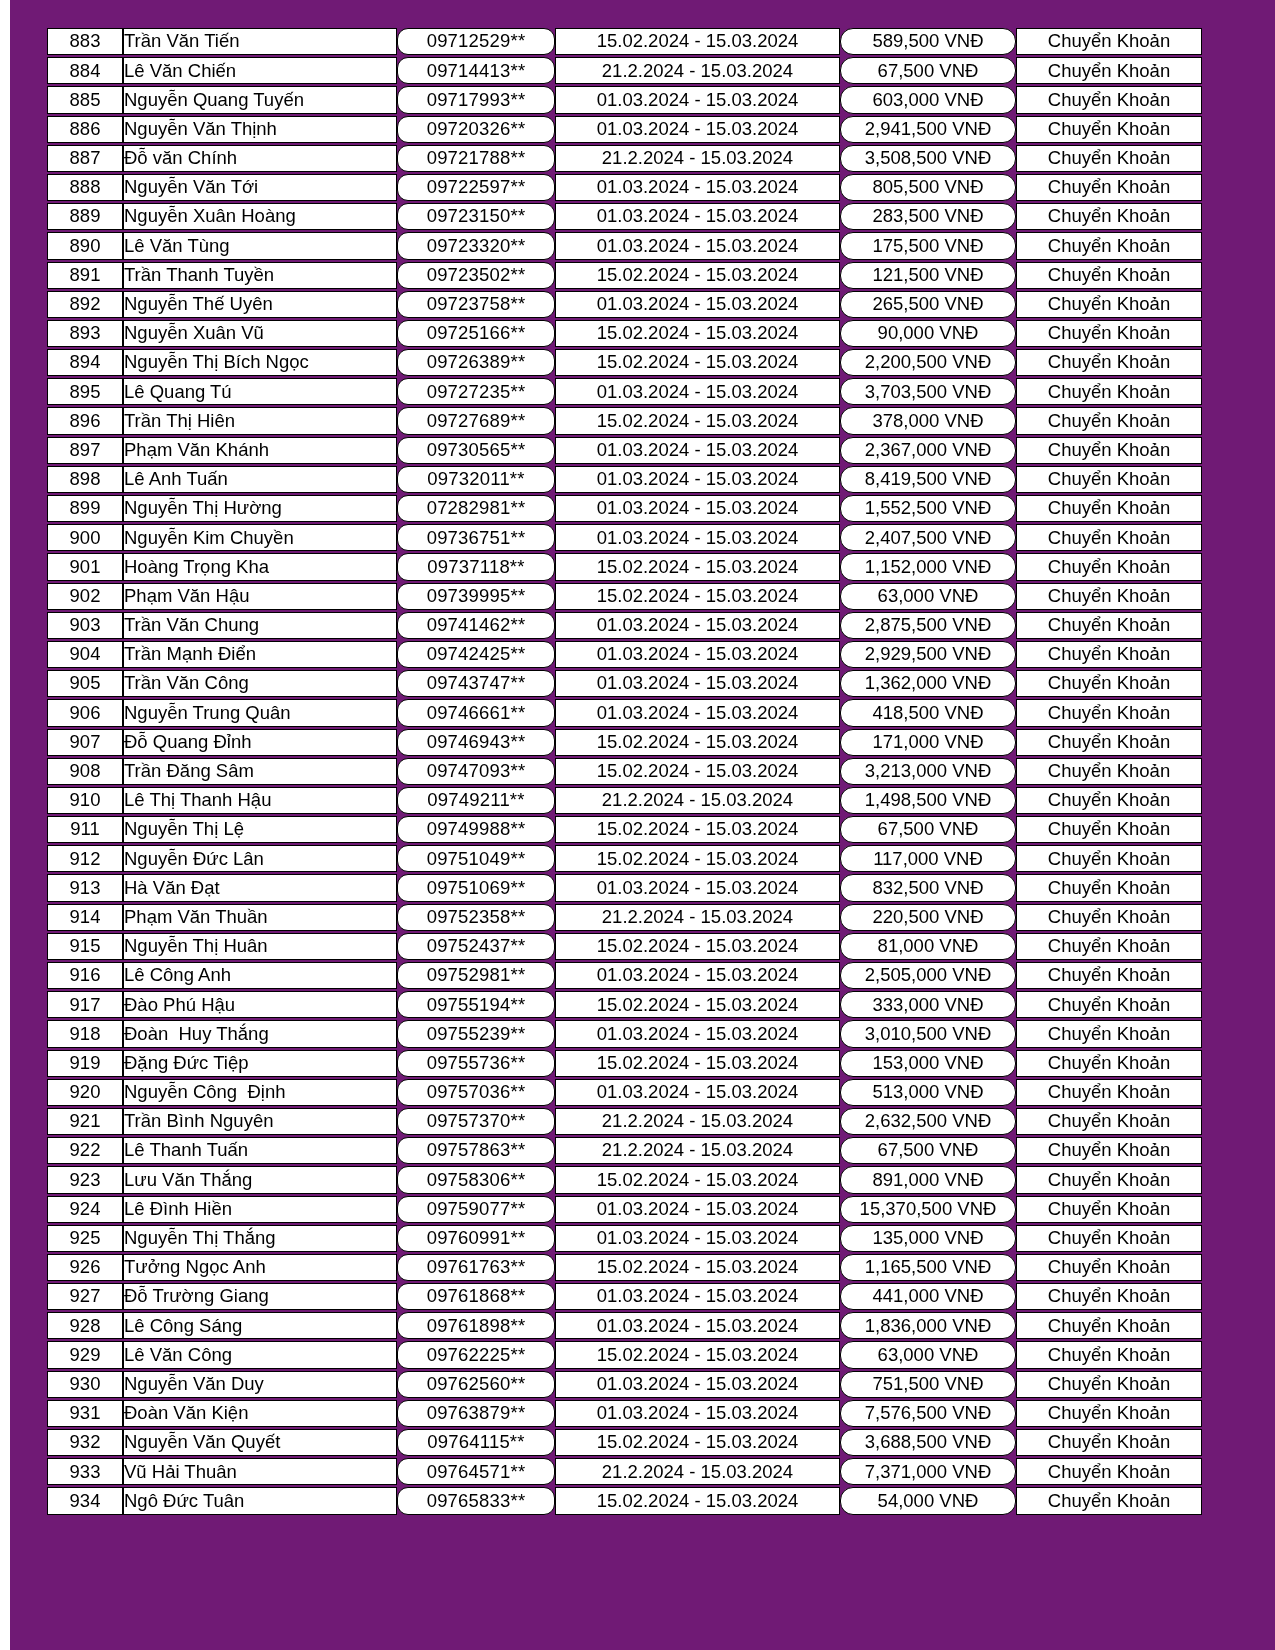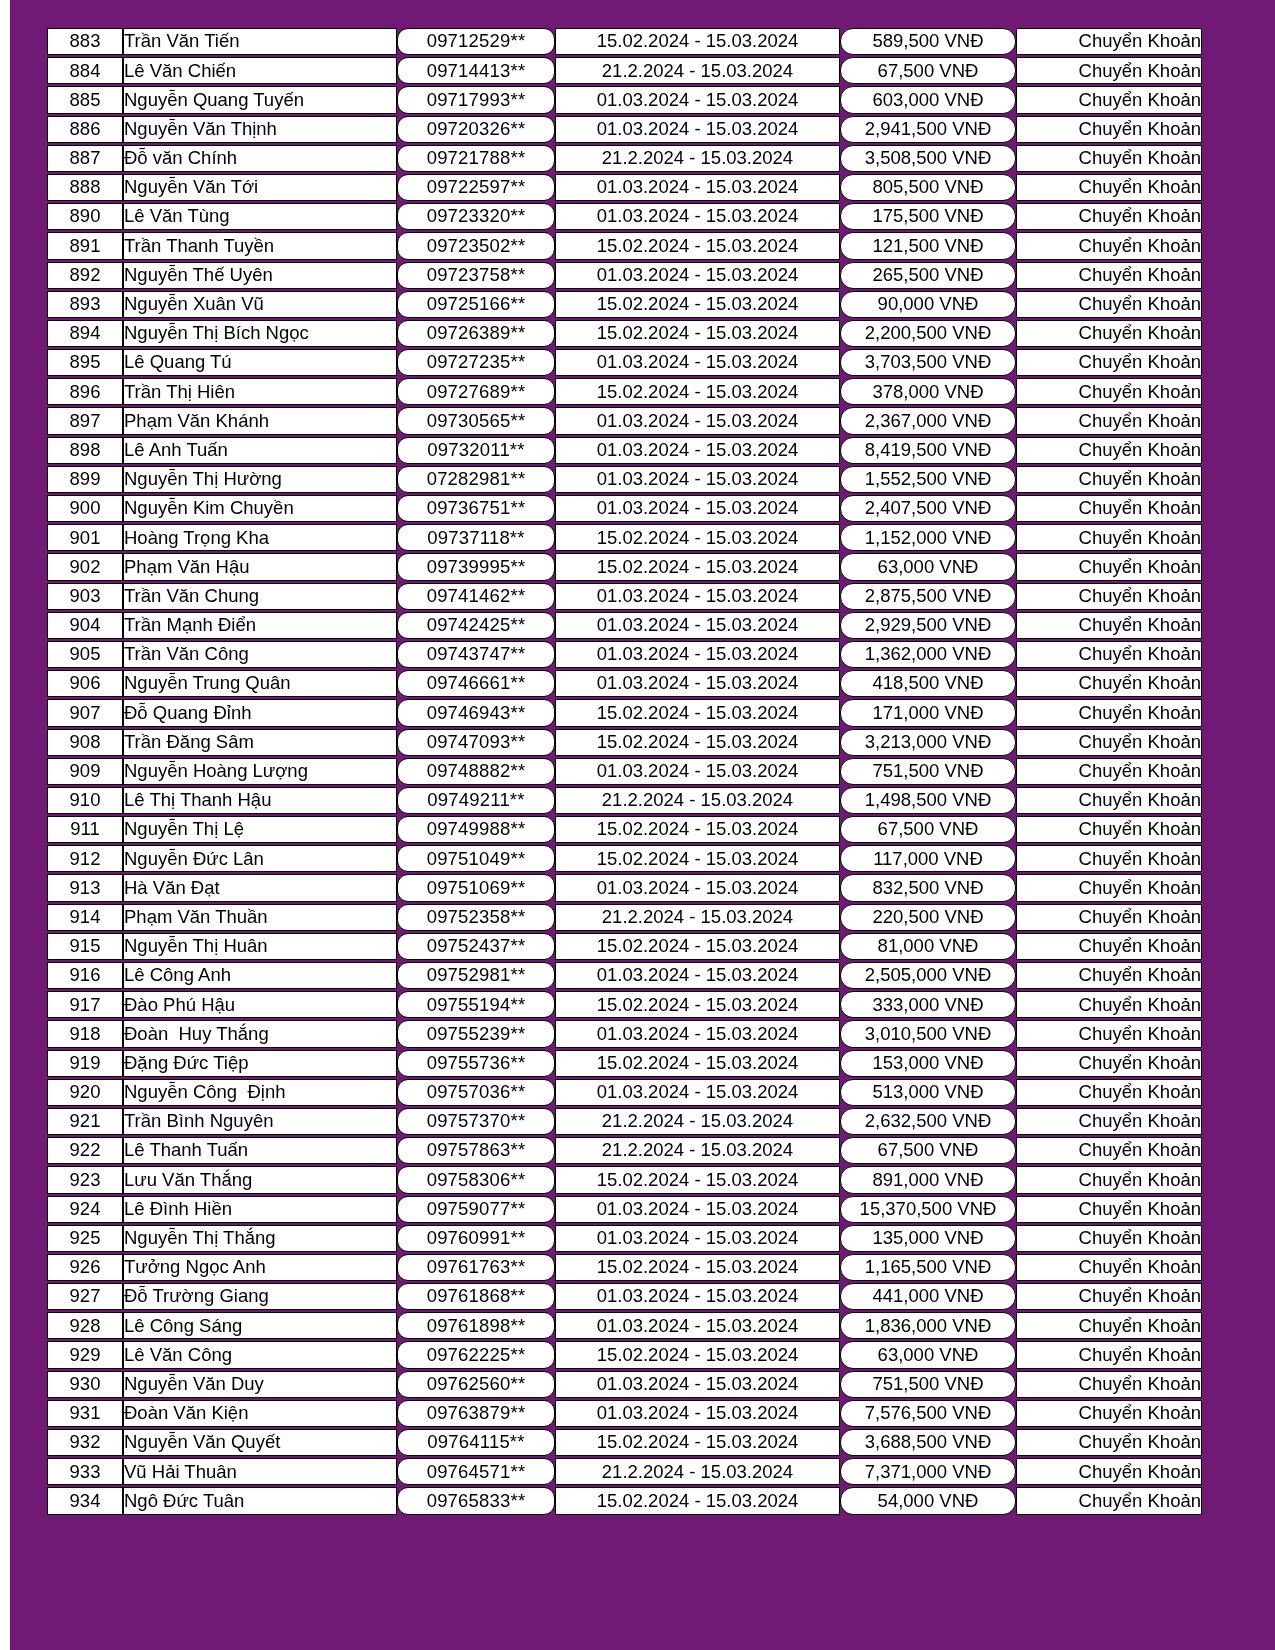--- a/index.html
+++ b/index.html
@@ -38,21 +38,21 @@
     line-height: 1;
     vertical-align: middle;
     background: #ffffff;
     overflow: hidden;
   }
   td.c-no     { text-align: center; }
   td.c-name   { text-align: left; padding-left: 7px; white-space: pre; }
   td.c-phone  { text-align: center; letter-spacing: 0.2px; border-radius: 11px; }
   td.c-period { text-align: center; }
   td.c-amount { text-align: center; border-radius: 13px; }
-  td.c-method { text-align: right; padding-left: 10px; }
+  td.c-method { text-align: center; padding-left: 10px; }
 </style>
 </head>
 <body>
 
 <div class="sheet">
   <table class="pay-table">
     <colgroup>
       <col style="width:76px">
       <col style="width:274px">
       <col style="width:158px">
@@ -108,20 +108,28 @@
 
   <tr>
     <td class="c-no">888</td>
     <td class="c-name">Nguyễn Văn Tới</td>
     <td class="c-phone">09722597**</td>
     <td class="c-period">01.03.2024 - 15.03.2024</td>
     <td class="c-amount">805,500 VNĐ</td>
     <td class="c-method">Chuyển Khoản</td>
   </tr>
 
+  <tr>
+    <td class="c-no">889</td>
+    <td class="c-name">Nguyễn Xuân Hoàng</td>
+    <td class="c-phone">09723150**</td>
+    <td class="c-period">01.03.2024 - 15.03.2024</td>
+    <td class="c-amount">283,500 VNĐ</td>
+    <td class="c-method">Chuyển Khoản</td>
+  </tr>
 
   <tr>
     <td class="c-no">890</td>
     <td class="c-name">Lê Văn Tùng</td>
     <td class="c-phone">09723320**</td>
     <td class="c-period">01.03.2024 - 15.03.2024</td>
     <td class="c-amount">175,500 VNĐ</td>
     <td class="c-method">Chuyển Khoản</td>
   </tr>
 
@@ -280,28 +288,20 @@
 
   <tr>
     <td class="c-no">908</td>
     <td class="c-name">Trần Đăng Sâm</td>
     <td class="c-phone">09747093**</td>
     <td class="c-period">15.02.2024 - 15.03.2024</td>
     <td class="c-amount">3,213,000 VNĐ</td>
     <td class="c-method">Chuyển Khoản</td>
   </tr>
 
-  <tr>
-    <td class="c-no">909</td>
-    <td class="c-name">Nguyễn Hoàng Lượng</td>
-    <td class="c-phone">09748882**</td>
-    <td class="c-period">01.03.2024 - 15.03.2024</td>
-    <td class="c-amount">751,500 VNĐ</td>
-    <td class="c-method">Chuyển Khoản</td>
-  </tr>
 
   <tr>
     <td class="c-no">910</td>
     <td class="c-name">Lê Thị Thanh Hậu</td>
     <td class="c-phone">09749211**</td>
     <td class="c-period">21.2.2024 - 15.03.2024</td>
     <td class="c-amount">1,498,500 VNĐ</td>
     <td class="c-method">Chuyển Khoản</td>
   </tr>
 

